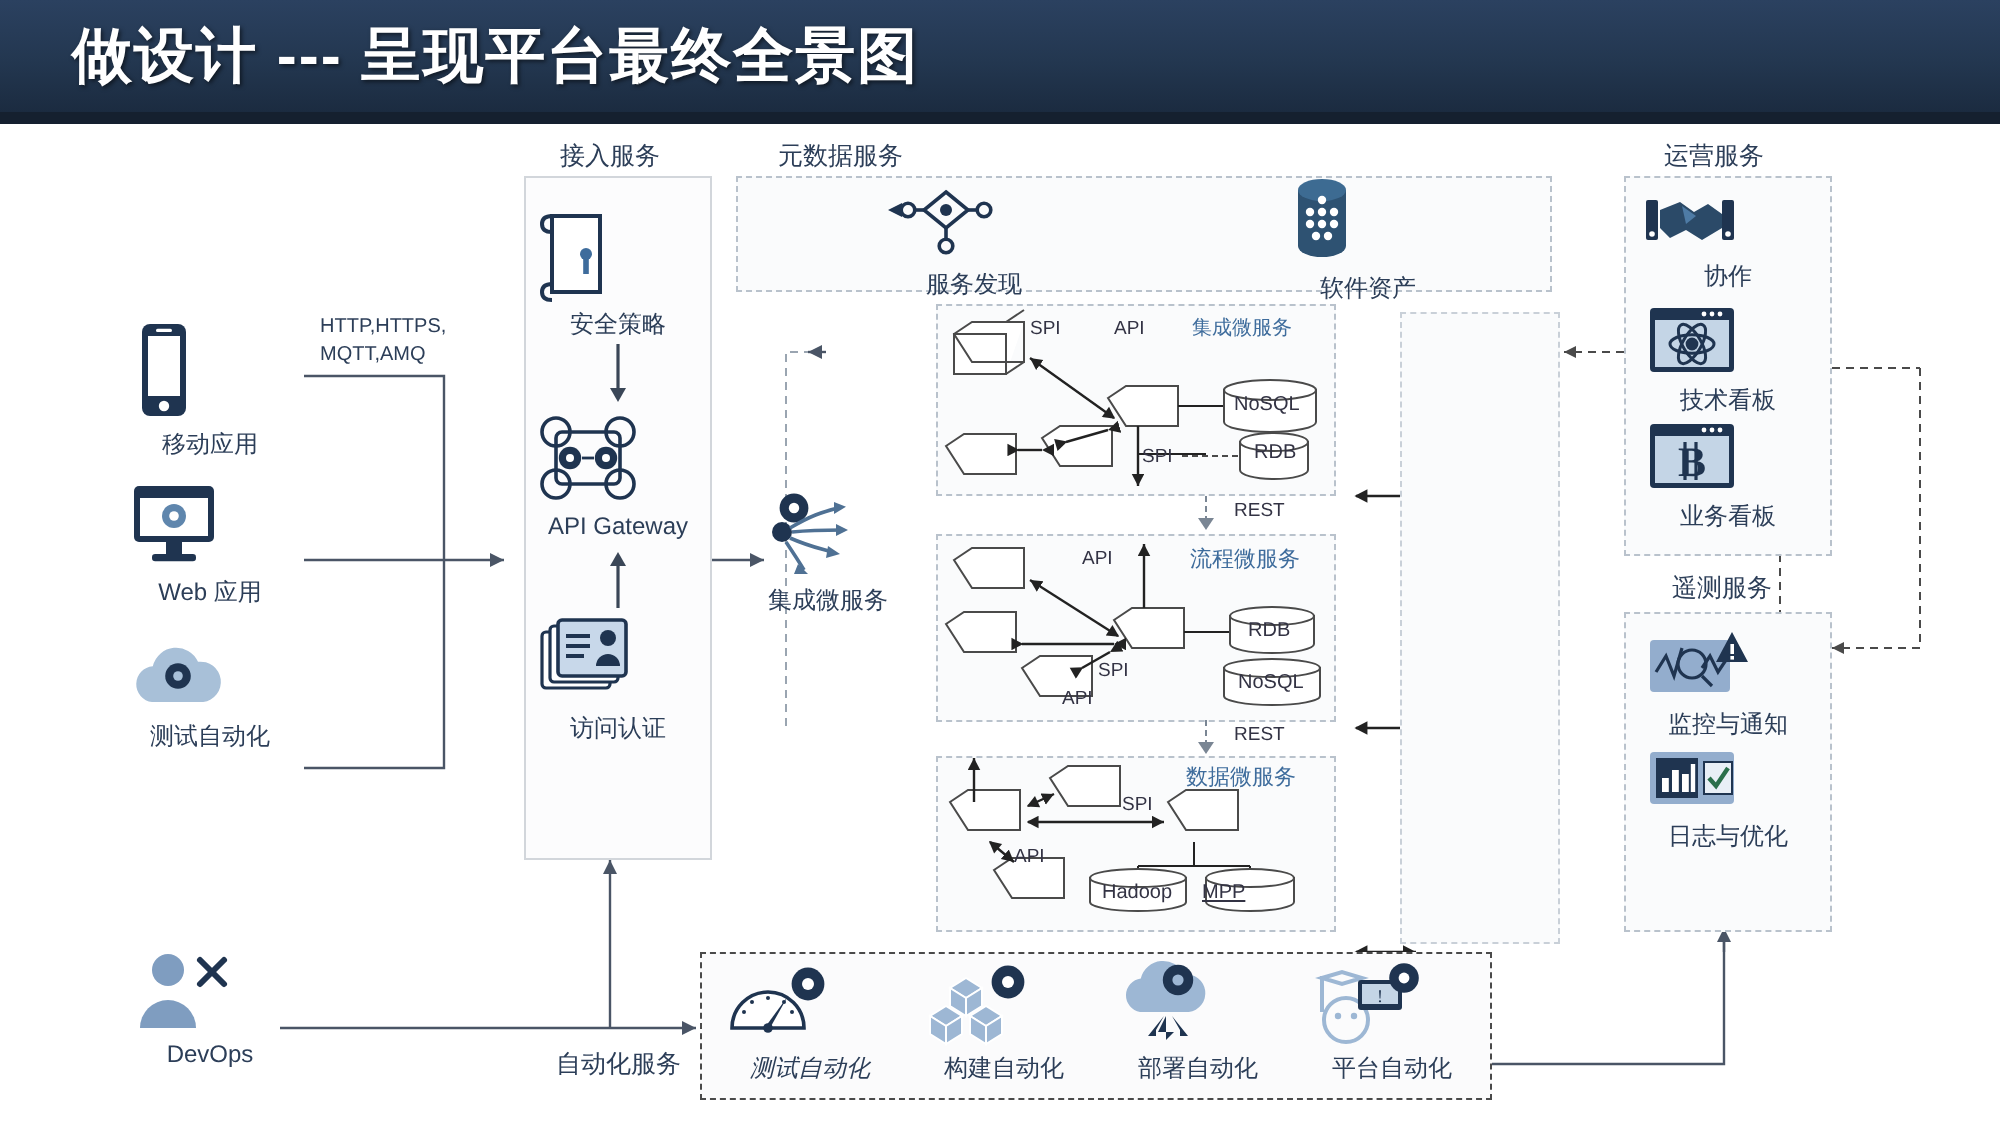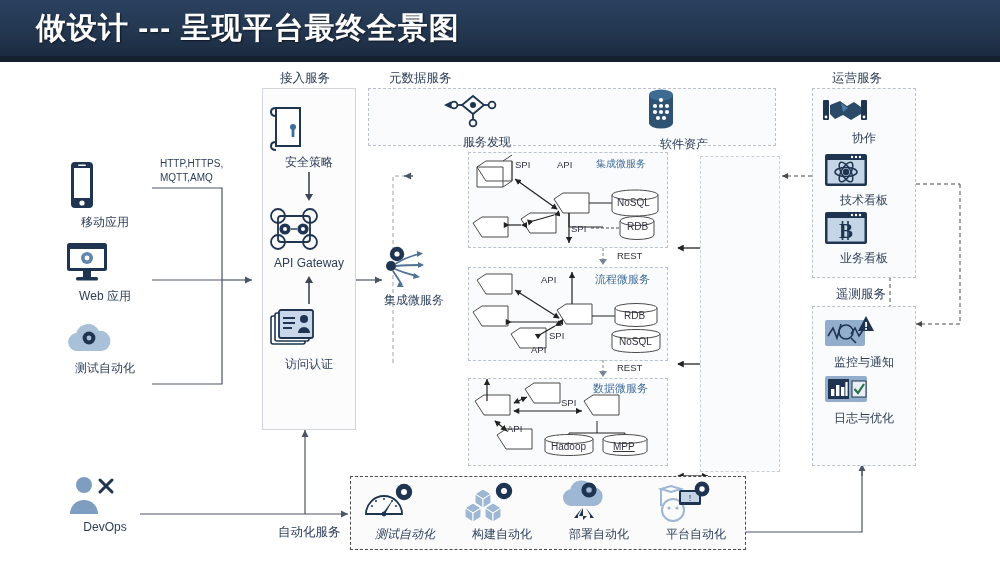--- a/index.html
+++ b/index.html
@@ -415,21 +415,21 @@
         <path d="M76,60 h48 v12 a24,4.5 0 0 1 -48,0 z"></path>
         <ellipse cx="100" cy="60" rx="24" ry="4.5"></ellipse>
         <path d="M134,60 h44 v12 a22,4.5 0 0 1 -44,0 z"></path>
         <ellipse cx="156" cy="60" rx="22" ry="4.5"></ellipse>
       </g>
     </svg>
     <div class="mini-cap" style="left:92px;top:18px;">SPI</div>
     <div class="mini-cap" style="left:38px;top:44px;">API</div>
     <div class="lbl" style="left:124px;top:2px;font-size:11px;color:#3e6c9c;">数据微服务</div>
     <div class="mini-cap db-cap" style="left:82px;top:62px;">Hadoop</div>
-    <div class="mini-cap db-cap" style="left:144px;top:62px;text-decoration:underline;">MPP</div>
+    <div class="mini-cap db-cap" style="left:132px;top:62px;text-decoration:underline;">MPP</div>
   </div>
 
   <div class="box-dash" style="left:716px;top:110px;width:48px;height:280px;">
     <span class="icon" style="margin-top:14px;">
       <svg width="38" height="38" viewBox="0 0 38 38">
         <path d="M19,0 L22.6,14 L19,19 L15.4,14 z" fill="#2b4a68"></path>
         <path d="M19,38 L22.6,24 L19,19 L15.4,24 z" fill="#2b4a68"></path>
         <path d="M0,19 L14,22.6 L19,19 L14,15.4 z" fill="#4e7ba5"></path>
         <path d="M38,19 L24,22.6 L19,19 L24,15.4 z" fill="#4e7ba5"></path>
         <path d="M5,5 L16,14 L14,16 z" fill="#7fa3c4"></path>

